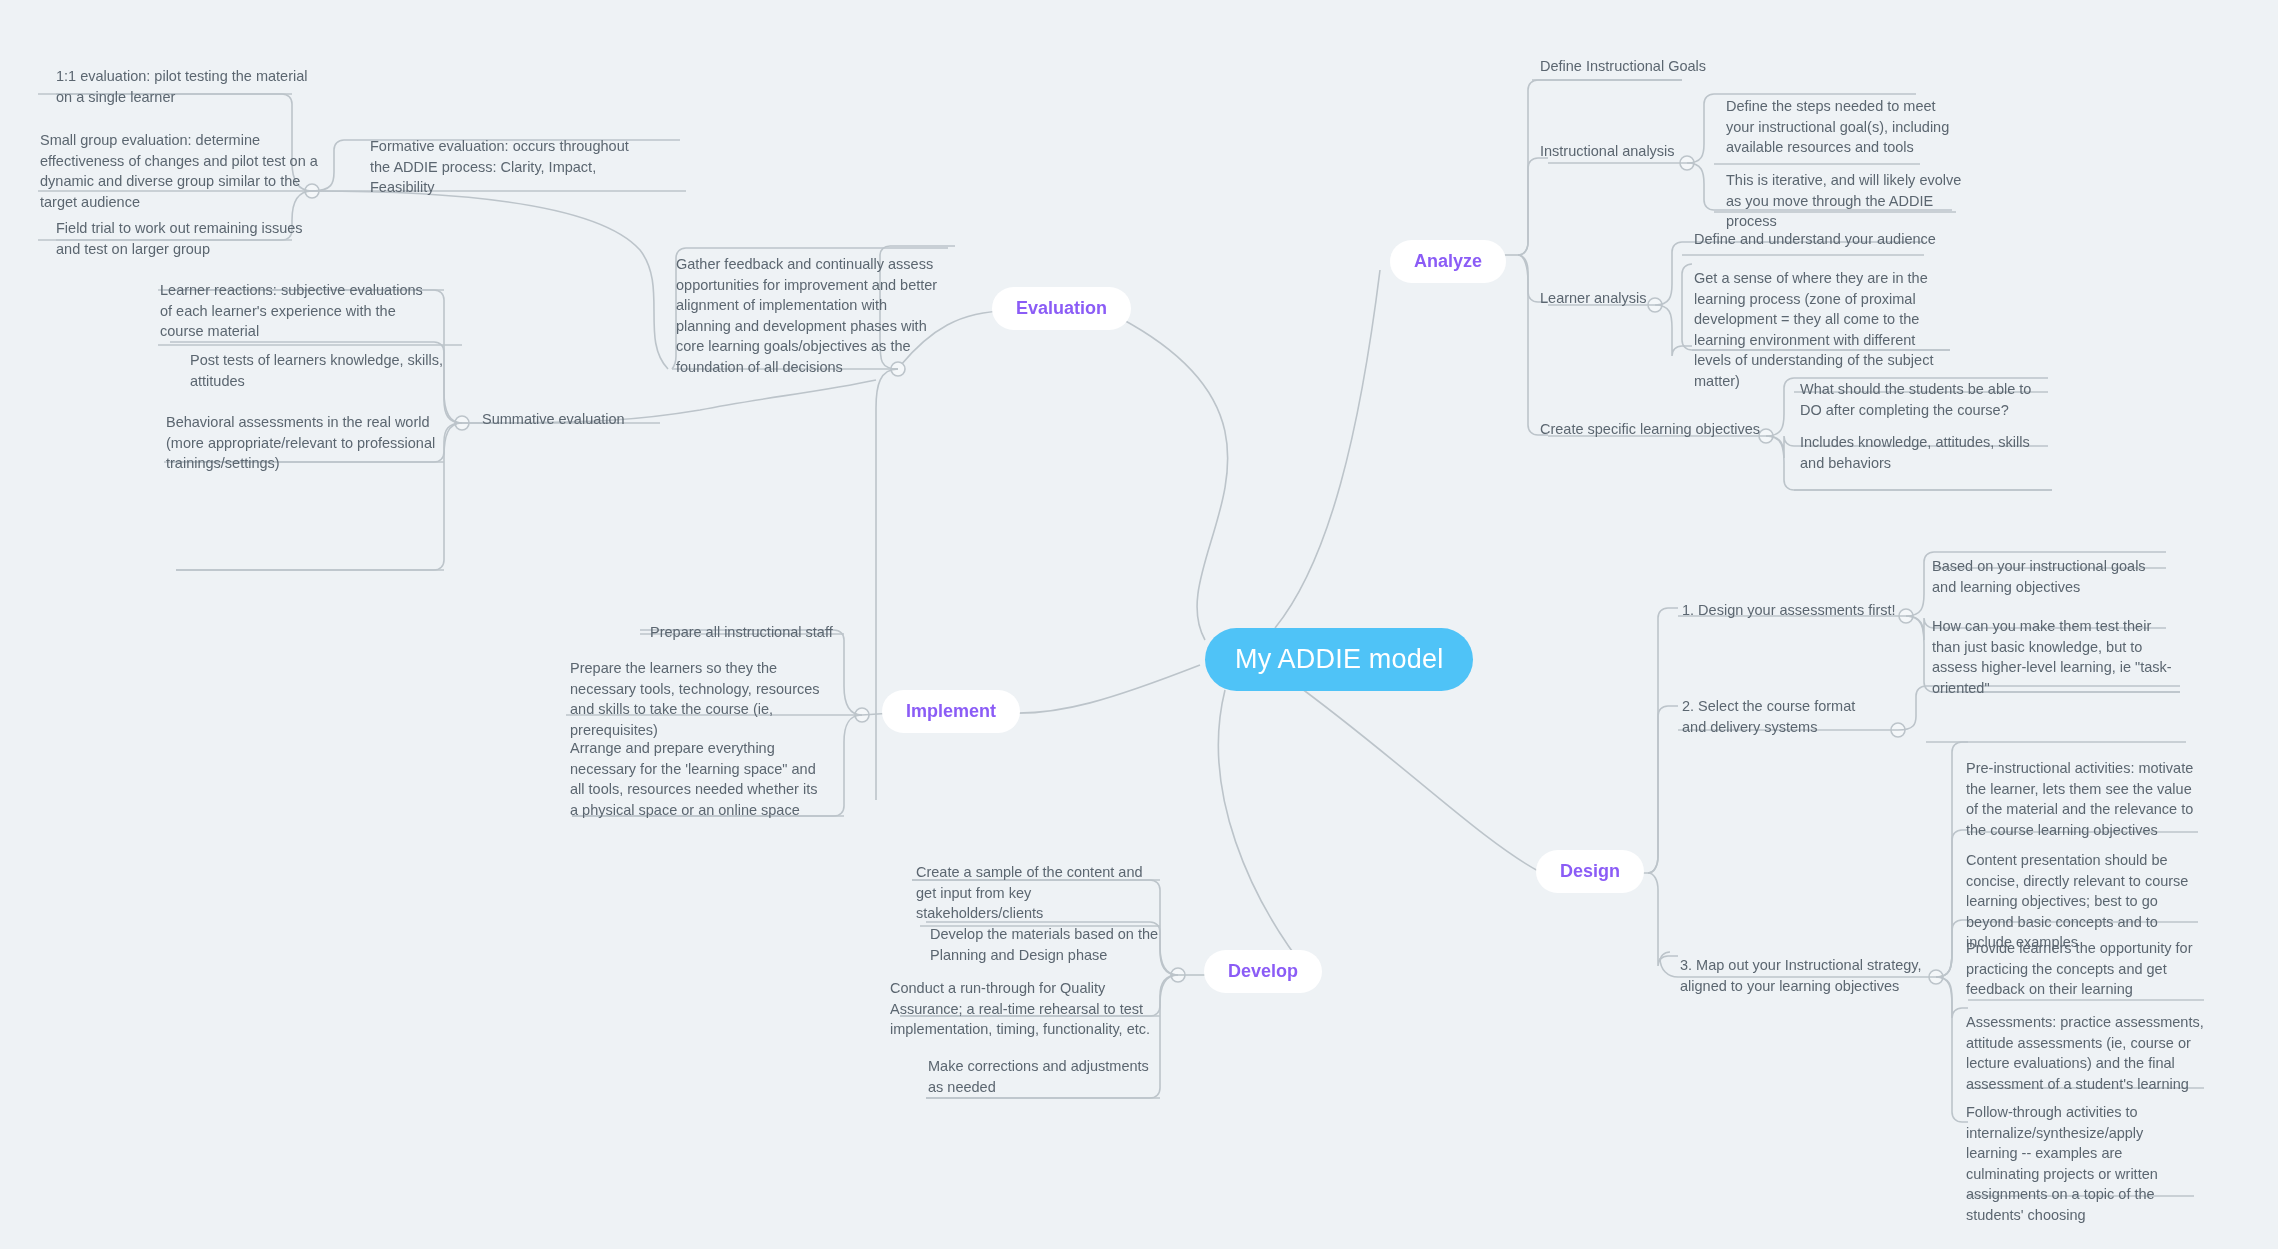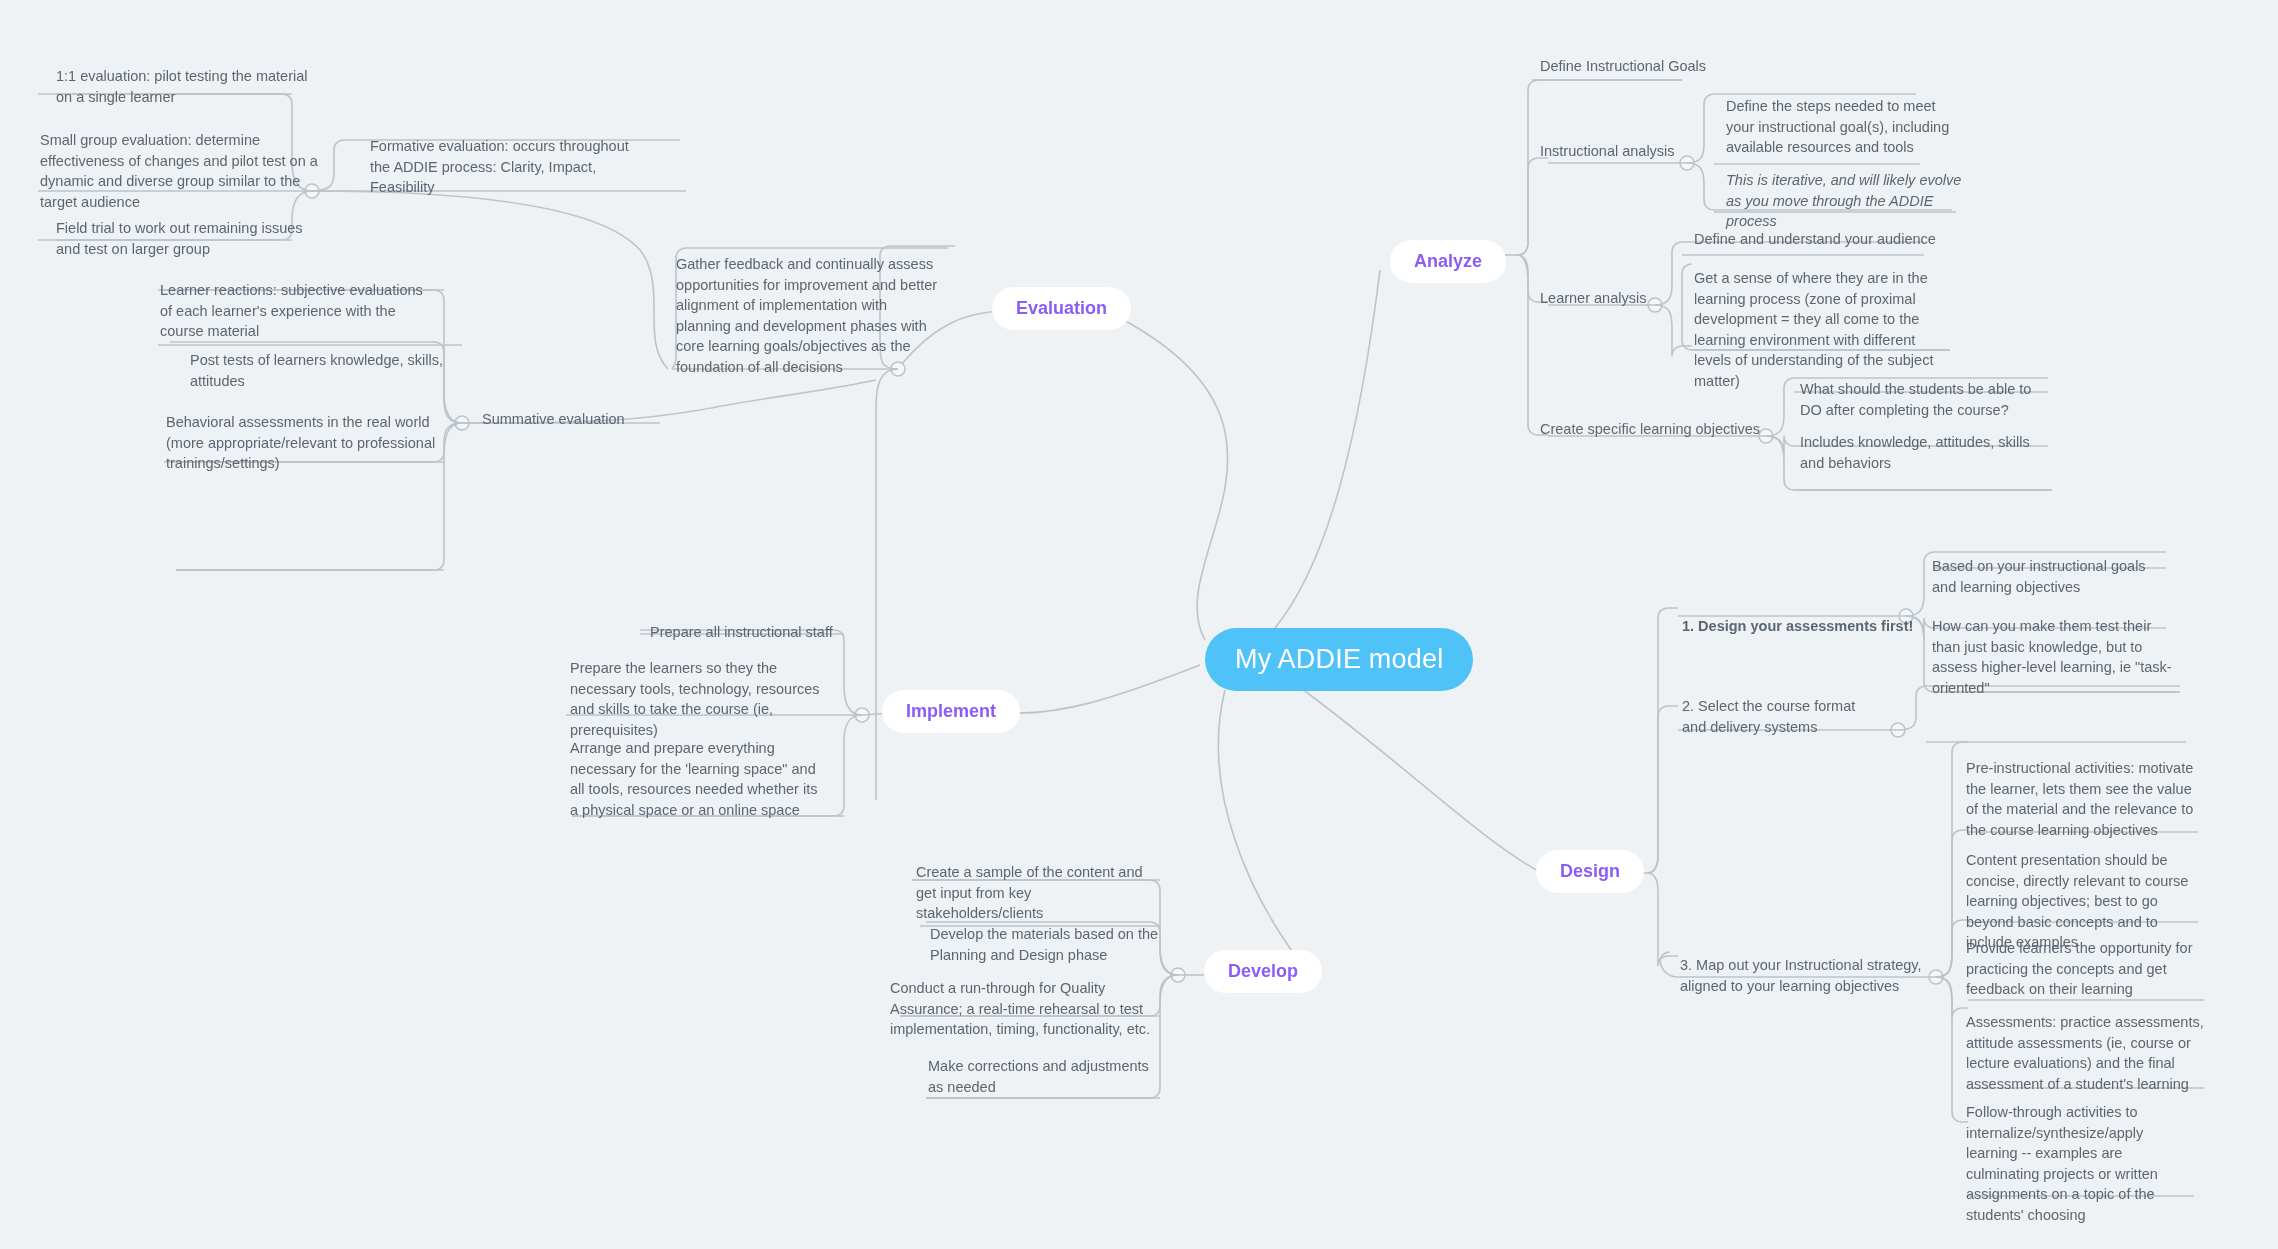--- a/index.html
+++ b/index.html
@@ -231,21 +231,21 @@
 
 
   <div class="node topic" style="left:676px; top:254px; width:264px;">Gather feedback and continually assess opportunities for improvement and better alignment of implementation with planning and development phases with core learning goals/objectives as the foundation of all decisions</div>
 
   <div class="node topic" style="left:1540px; top:56px;">Define Instructional Goals</div>
 
   <div class="node topic" style="left:1540px; top:141px;">Instructional analysis</div>
 
   <div class="node topic" style="left:1726px; top:96px; width:230px;">Define the steps needed to meet your instructional goal(s), including available resources and tools</div>
 
-  <div class="node topic" style="left:1726px; top:170px; width:252px;font-style:italic;">This is iterative, and will likely evolve as you move through the ADDIE process</div>
+  <div class="node topic" style="left:1726px; top:170px; width:252px;">This is iterative, and will likely evolve as you move through the ADDIE process</div>
 
   <div class="node topic" style="left:1540px; top:288px;">Learner analysis</div>
 
   <div class="node topic" style="left:1694px; top:229px;">Define and understand your audience</div>
 
   <div class="node topic" style="left:1694px; top:268px; width:252px;">Get a sense of where they are in the learning process (zone of proximal development = they all come to the learning environment with different levels of understanding of the subject matter)</div>
 
   <div class="node topic" style="left:1540px; top:419px;">Create specific learning objectives</div>
 
   <div class="node topic" style="left:1800px; top:379px; width:246px;">What should the students be able to DO after completing the course?</div>
@@ -259,21 +259,21 @@
   <div class="node topic" style="left:570px; top:738px; width:254px;">Arrange and prepare everything necessary for the 'learning space" and all tools, resources needed whether its a physical space or an online space</div>
 
   <div class="node topic" style="left:916px; top:862px; width:238px;">Create a sample of the content and get input from key stakeholders/clients</div>
 
   <div class="node topic" style="left:930px; top:924px; width:230px;">Develop the materials based on the Planning and Design phase</div>
 
   <div class="node topic" style="left:890px; top:978px; width:272px;">Conduct a run-through for Quality Assurance; a real-time rehearsal to test implementation, timing, functionality, etc.</div>
 
   <div class="node topic" style="left:928px; top:1056px; width:240px;">Make corrections and adjustments as needed</div>
 
-  <div class="node topic" style="left:1682px; top:616px;font-weight:bold;">1. Design your assessments first!</div>
+  <div class="node topic" style="left:1682px; top:600px;">1. Design your assessments first!</div>
 
   <div class="node topic" style="left:1932px; top:556px; width:228px;">Based on your instructional goals and learning objectives</div>
 
   <div class="node topic" style="left:1932px; top:616px; width:250px;">How can you make them test their than just basic knowledge, but to assess higher-level learning, ie "task-oriented"</div>
 
   <div class="node topic" style="left:1682px; top:696px; width:200px;">2. Select the course format and delivery systems</div>
 
 
   <div class="node topic" style="left:1680px; top:955px; width:254px;">3. Map out your Instructional strategy, aligned to your learning objectives</div>
 

